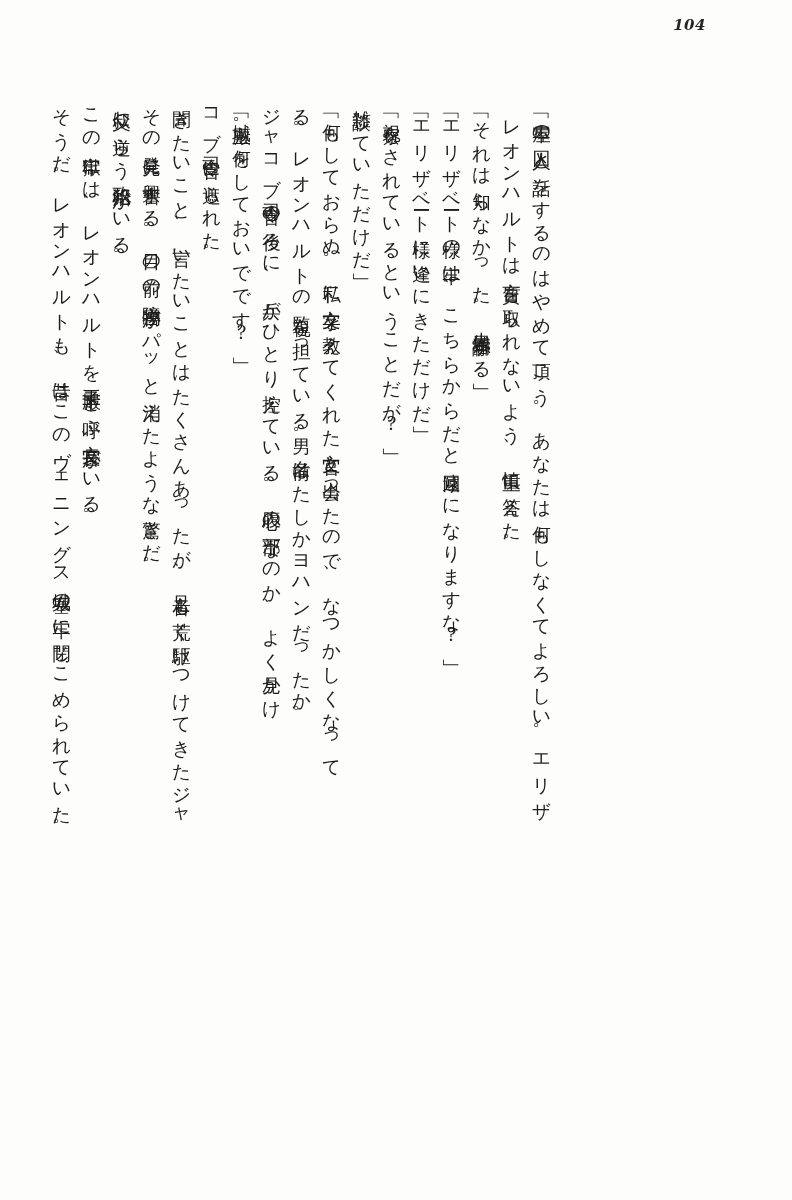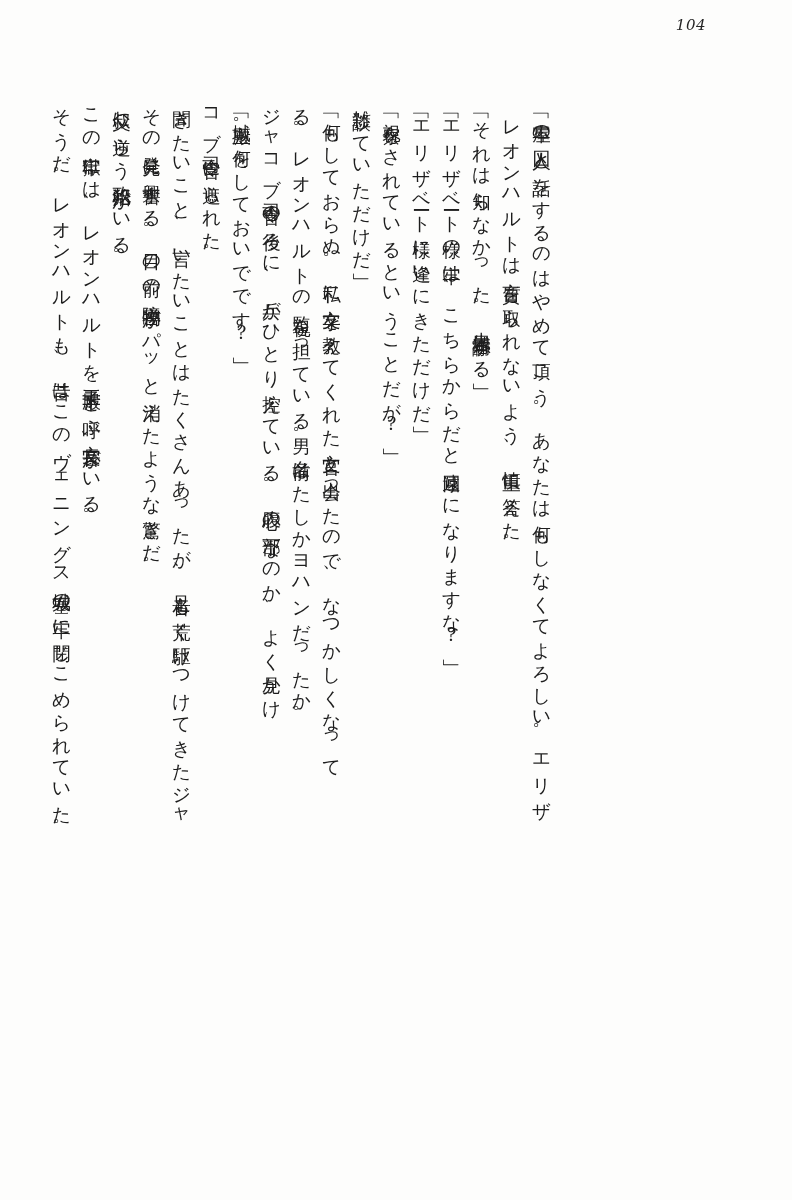--- a/index.html
+++ b/index.html
@@ -25,20 +25,21 @@
   
   .page-number {
     position: absolute;
     top: 16px;
     right: 86px;
     font-family: "DejaVu Serif", serif;
     font-style: italic;
     font-size: 15px;
     letter-spacing: 0.5px;
     color: #252525;
+    font-weight: bold;
   }
 
   
   .text-block {
     position: absolute;
     top: 96px;
     right: 56px;
     left: 40px;
     bottom: 56px;
     display: flex;

